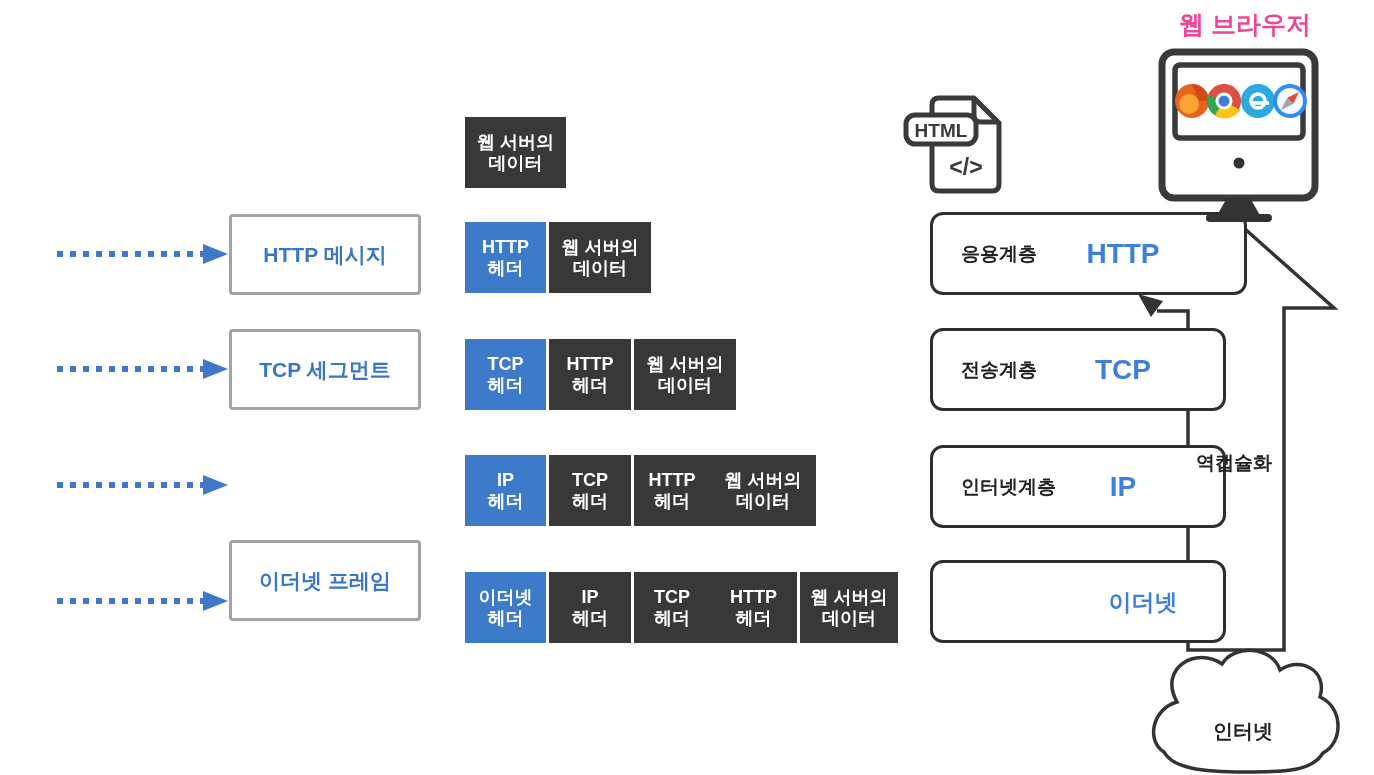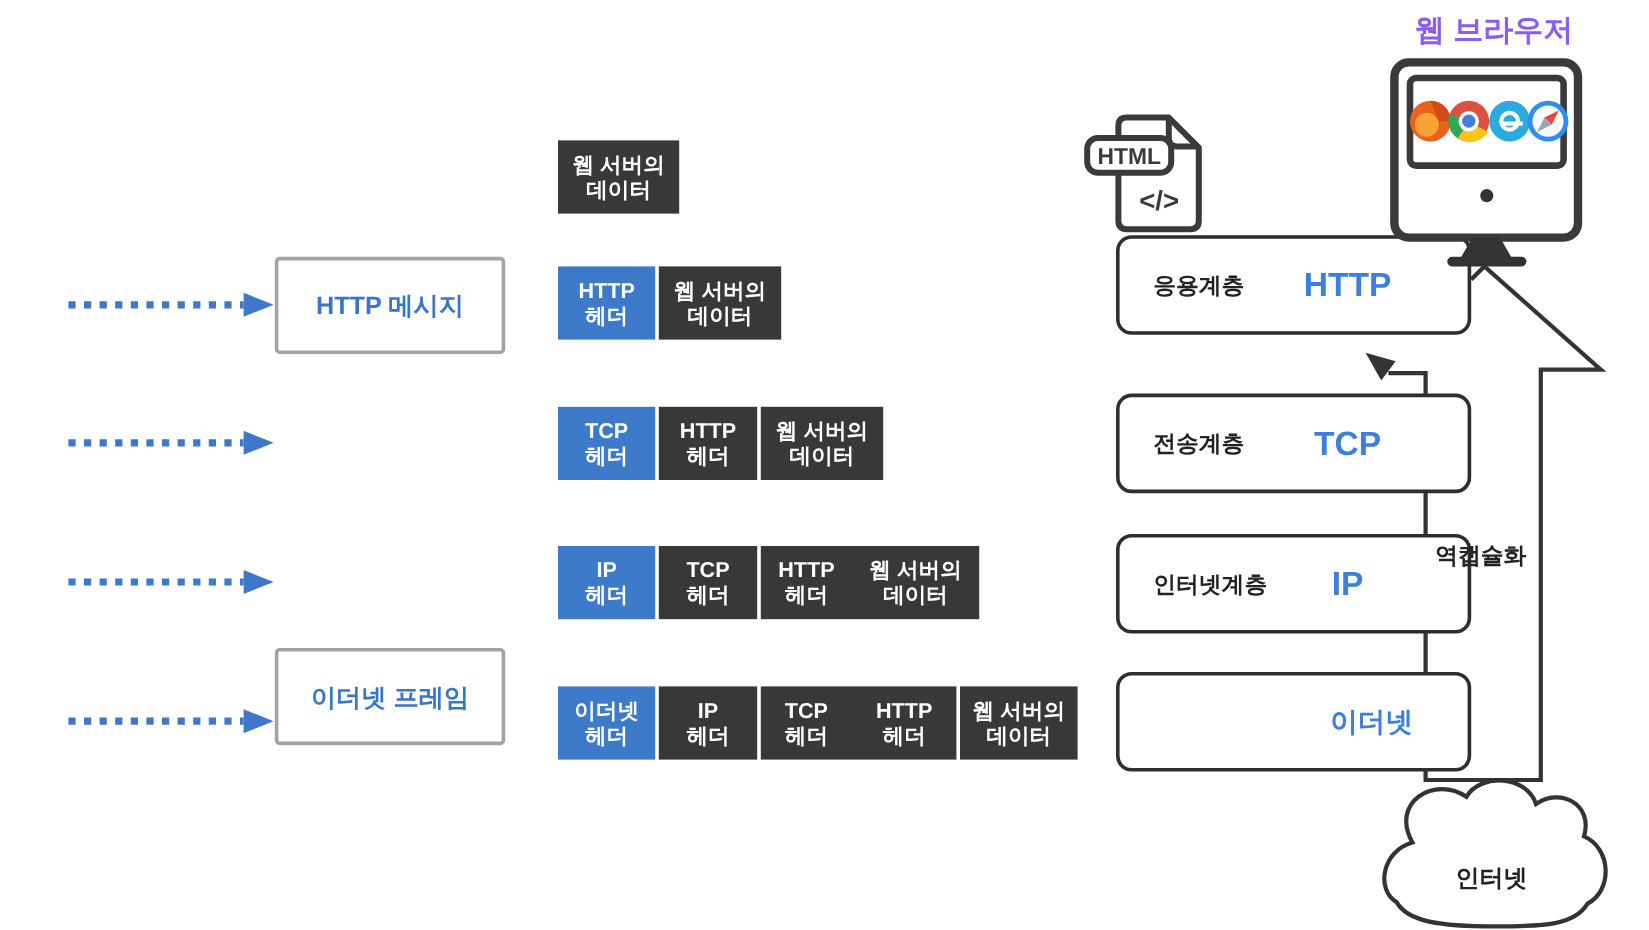--- a/index.html
+++ b/index.html
@@ -7,41 +7,41 @@
          font-family:"Liberation Sans","DejaVu Sans",sans-serif;}
   .underlay{position:absolute;left:0;top:0;z-index:0;}
   .overlay{position:absolute;z-index:2;}
 
   
   .pdu-box{position:absolute;left:229px;width:186px;height:75px;border:3px solid #a3a3a3;
            border-radius:4px;background:#fff;display:flex;align-items:center;justify-content:center;
            color:#3a76c6;font-size:21px;font-weight:bold;z-index:1;}
 
   
-  .blk{position:absolute;height:61px;display:flex;flex-direction:column;align-items:center;
+  .blk{position:absolute;height:71px;display:flex;flex-direction:column;align-items:center;
        justify-content:center;color:#fff;font-size:18px;line-height:21px;font-weight:bold;
        text-align:center;z-index:1;}
   .blk.hdr{background:#3d7ac9;}
   .blk.dark{background:#383838;}
   .blk.merged{flex-direction:row;justify-content:space-around;}
   .blk .part{display:flex;flex-direction:column;}
 
   
   .layer-box{position:absolute;left:930px;width:290px;height:77px;border:3px solid #2e2e2e;
              border-radius:13px;background:#fff;z-index:1;}
   .layer-name{position:absolute;left:28px;top:50%;transform:translateY(-50%);
               font-size:19px;font-weight:600;color:#222;white-space:nowrap;}
   .layer-name.two-line{left:12px;width:196px;text-align:center;font-size:17px;line-height:22px;}
   .layer-proto{position:absolute;left:120px;width:140px;top:50%;transform:translateY(-50%);
                text-align:center;font-size:28px;font-weight:600;color:#3e7edd;}
   .layer-proto.small{left:150px;width:120px;font-size:23px;}
 
   .decap-label{position:absolute;left:1196px;top:415px;font-size:19px;font-weight:700;color:#222;z-index:1;margin-top:35px;}
   .browser-title{position:absolute;left:1157px;top:8px;width:176px;text-align:center;
-                 font-size:25px;font-weight:700;color:#8b5cf6;z-index:1;}
+                 font-size:25px;font-weight:700;color:#ec4899;z-index:1;}
 </style>
 </head>
 <body>
 
 <div class="stage">
 
   <svg class="underlay" width="1374" height="775" viewBox="0 0 1374 775">
 
     <g>
       <line x1="57" y1="254" x2="203" y2="254" stroke="#3f77c9" stroke-width="6" stroke-dasharray="6 7"></line>
@@ -62,20 +62,23 @@
 
     <g>
       <path d="M1157,311 H1188 V650 H1284 V308 H1334 L1237,222 L1226,233" fill="none" stroke="#333333" stroke-width="3.5" stroke-linejoin="miter"></path>
       <polygon points="1138,294 1163,301 1151,317" fill="#333333"></polygon>
     </g>
   </svg>
 
   <div class="pdu-box" style="top:214px;">
     <span>HTTP 메시지</span>
   </div>
+  <div class="pdu-box" style="top:329px;">
+    <span>TCP 세그먼트</span>
+  </div>
   <div class="pdu-box" style="top:540px;">
     <span>이더넷 프레임</span>
   </div>
 
   <div class="blk dark" style="left:465px;top:117px;width:101px;">
     <span>웹 서버의</span>
     <span>데이터</span>
   </div>
 
   <div class="blk hdr" style="left:465px;top:222px;width:81px;">
@@ -135,21 +138,21 @@
     <span class="part">
       <span>HTTP</span>
       <span>헤더</span>
     </span>
   </div>
   <div class="blk dark" style="left:800px;top:572px;width:98px;">
     <span>웹 서버의</span>
     <span>데이터</span>
   </div>
 
-  <div class="layer-box" style="top:196px;">
+  <div class="layer-box" style="top:212px;padding-left:21px;">
     <span class="layer-name">응용계층</span>
     <span class="layer-proto">HTTP</span>
   </div>
   <div class="layer-box" style="top:328px;">
     <span class="layer-name">전송계층</span>
     <span class="layer-proto">TCP</span>
   </div>
   <div class="layer-box" style="top:445px;">
     <span class="layer-name">인터넷계층</span>
     <span class="layer-proto">IP</span>

